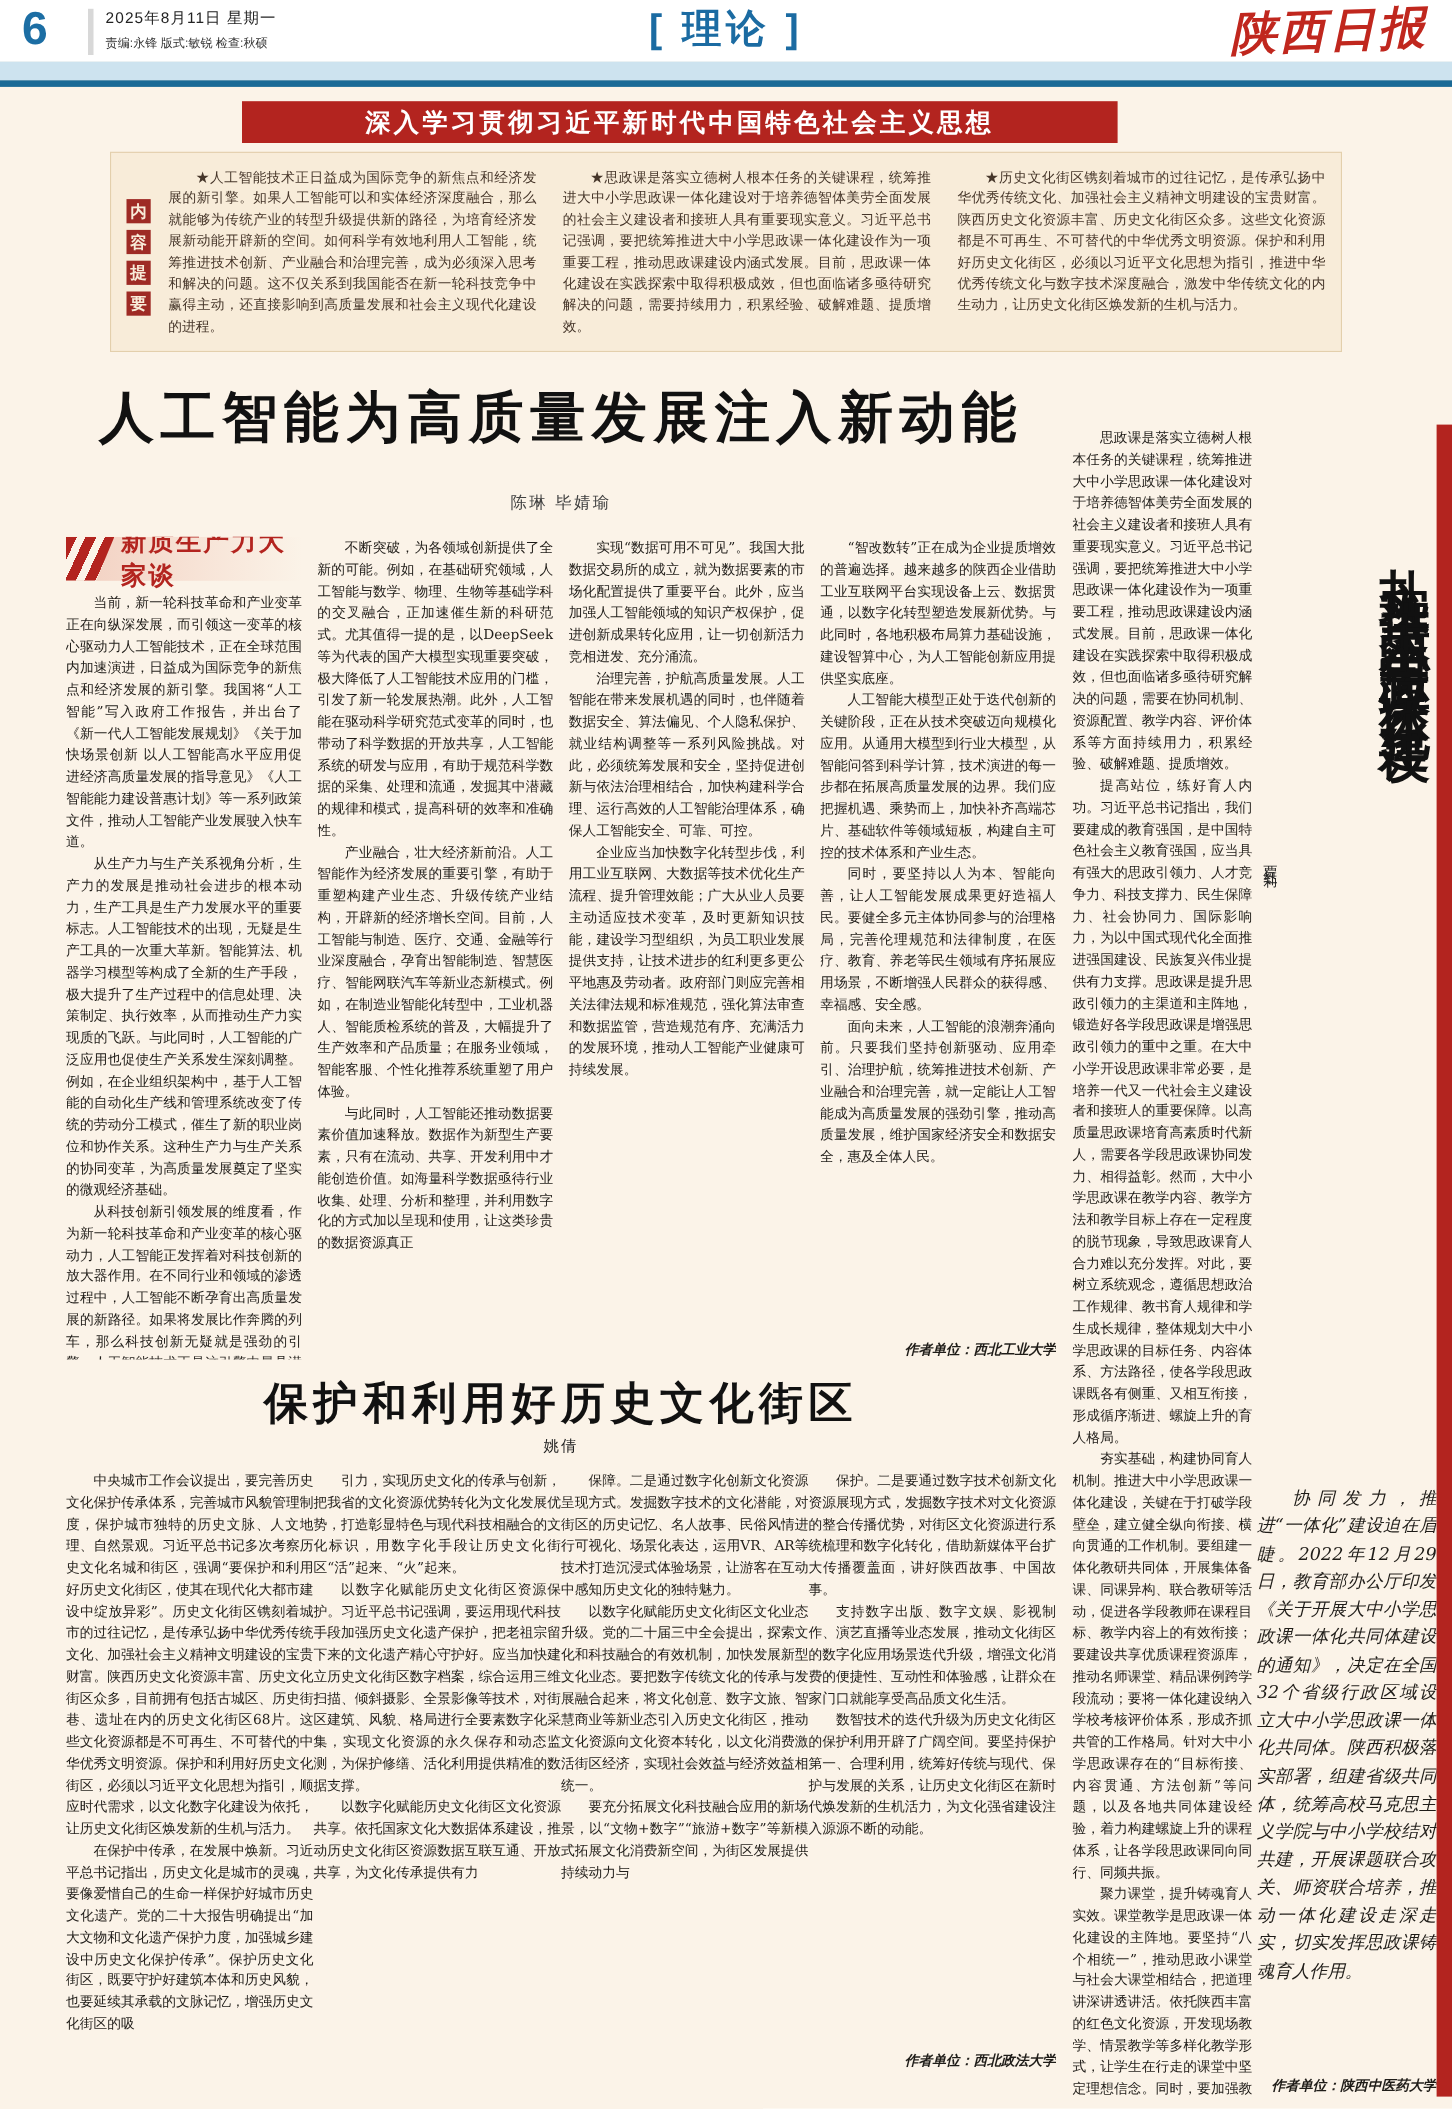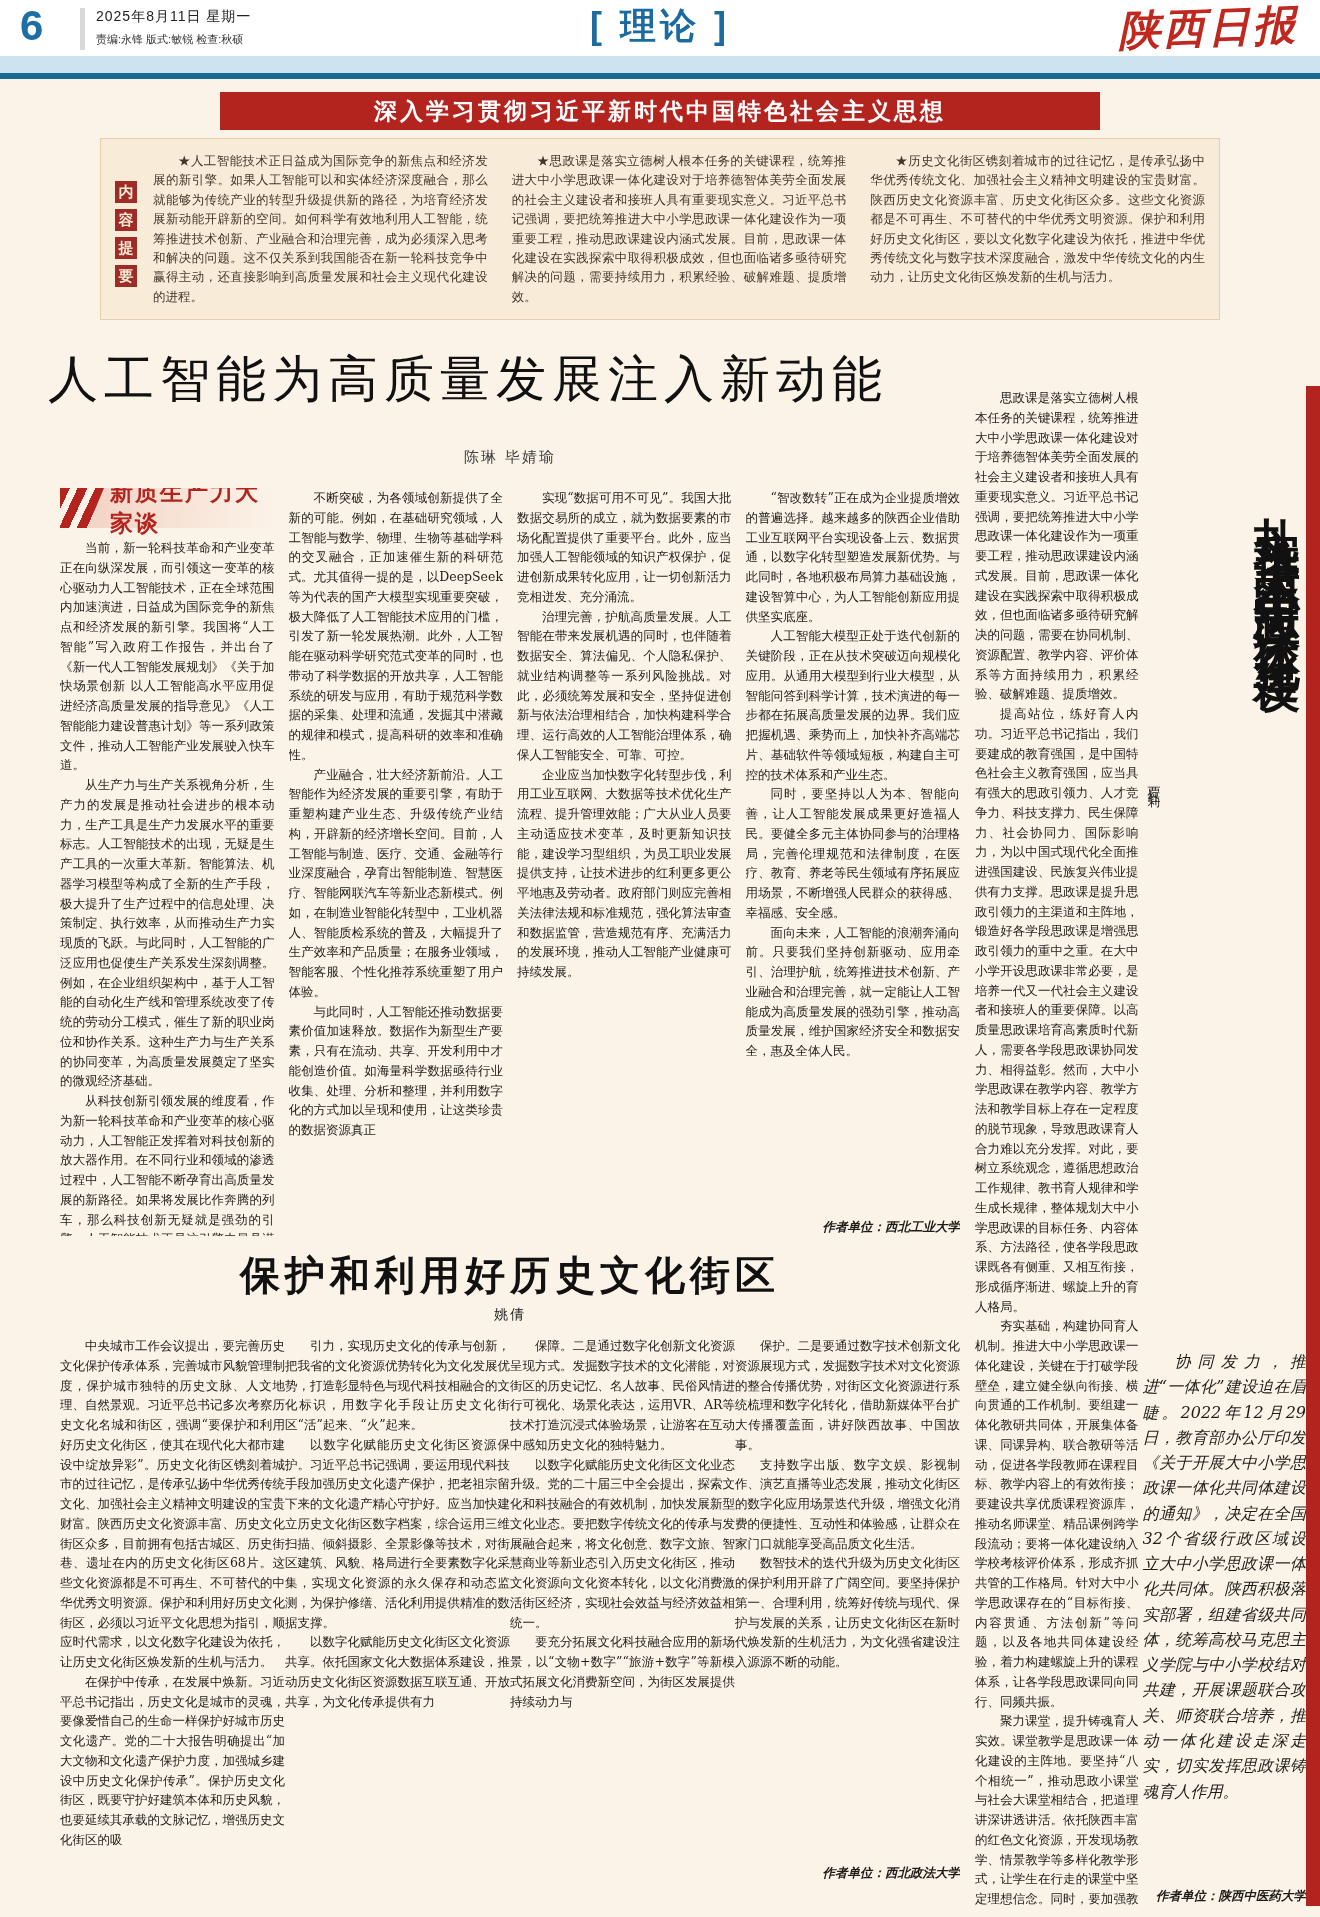--- a/index.html
+++ b/index.html
@@ -15,35 +15,35 @@
   .editors-line{position:absolute;left:96px;top:32px;font-size:11px;color:#333;
              font-family:"Liberation Sans",sans-serif;}
   .section-title{position:absolute;left:0;top:2px;width:1320px;text-align:center;
              font-size:36px;font-weight:bold;color:#1b6ba2;letter-spacing:4px;
              font-family:"Liberation Sans",sans-serif;}
   .masthead{position:absolute;right:22px;top:0px;font-size:42px;font-weight:bold;
              font-style:italic;color:#c0271e;letter-spacing:3px;transform:rotate(-2deg);}
   .band-light{position:absolute;left:0;top:56px;width:1320px;height:17px;background:#cde3ef;}
   .band-dark{position:absolute;left:0;top:73px;width:1320px;height:6px;background:#1a6a96;}
   
-  .banner{position:absolute;left:220px;top:92px;width:880px;height:38px;background:#b3241f;
+  .banner{position:absolute;left:220px;top:92px;width:796px;height:38px;background:#b3241f;
           color:#fff;font-size:23px;font-weight:bold;text-align:center;line-height:38px;
           letter-spacing:3px;font-family:"Liberation Sans",sans-serif;}
   
   .summary{position:absolute;left:100px;top:138px;width:1120px;height:182px;
            background:#f8ecd9;border:1px solid #e3cfac;box-sizing:border-box;}
   .summary-label{position:absolute;left:14px;top:42px;display:flex;flex-direction:column;gap:6px;}
   .summary-label .ch{width:22px;height:22px;background:#9e2b25;color:#f8ecd9;font-size:15px;
            font-weight:bold;display:flex;align-items:center;justify-content:center;
            font-family:"Liberation Sans",sans-serif;}
   .summary-cols{position:absolute;left:52px;top:12px;right:14px;bottom:8px;display:flex;gap:24px;overflow:hidden;}
   .summary-col{flex:1;font-size:12.5px;line-height:1.55;color:#46362a;text-align:justify;text-indent:2em;}
   
-  .a1-title{position:absolute;left:48px;top:346px;width:900px;font-size:50px;
-            font-weight:normal;color:#111;letter-spacing:6px;font-family:"Liberation Sans",sans-serif;}
+  .a1-title{position:absolute;left:60px;top:346px;width:900px;text-align:center;font-size:50px;
+            font-weight:bold;color:#111;letter-spacing:6px;font-family:"Liberation Sans",sans-serif;}
   .a1-byline{position:absolute;left:60px;top:448px;width:900px;text-align:center;font-size:15px;color:#404040;letter-spacing:2px;}
   .a1-body{position:absolute;left:60px;top:488px;width:900px;height:748px;display:flex;gap:14px;}
   .col{flex:1;overflow:hidden;display:flex;flex-direction:column;}
   .body-text .para{margin:0;text-indent:2em;text-align:justify;font-size:12.5px;line-height:1.58;color:#1f1c18;}
   .topic-label{position:relative;height:40px;margin-bottom:10px;background:linear-gradient(90deg,#f2cfc0,#fbf3e8);
             display:flex;align-items:center;padding-left:50px;box-sizing:border-box;}
   .topic-label::before{content:"";position:absolute;left:0;top:0;bottom:0;width:44px;
             background:repeating-linear-gradient(115deg,#b3241f 0 9px,#fbf3e8 9px 16px);
             clip-path:polygon(0 0,100% 0,62% 100%,0 100%);}
   .topic-label span{font-size:23px;font-weight:bold;color:#b3241f;letter-spacing:2px;
@@ -87,21 +87,21 @@
   <div class="summary">
     <div class="summary-label">
       <div class="ch">内</div>
       <div class="ch">容</div>
       <div class="ch">提</div>
       <div class="ch">要</div>
     </div>
     <div class="summary-cols">
       <div class="summary-col">★人工智能技术正日益成为国际竞争的新焦点和经济发展的新引擎。如果人工智能可以和实体经济深度融合，那么就能够为传统产业的转型升级提供新的路径，为培育经济发展新动能开辟新的空间。如何科学有效地利用人工智能，统筹推进技术创新、产业融合和治理完善，成为必须深入思考和解决的问题。这不仅关系到我国能否在新一轮科技竞争中赢得主动，还直接影响到高质量发展和社会主义现代化建设的进程。</div>
       <div class="summary-col">★思政课是落实立德树人根本任务的关键课程，统筹推进大中小学思政课一体化建设对于培养德智体美劳全面发展的社会主义建设者和接班人具有重要现实意义。习近平总书记强调，要把统筹推进大中小学思政课一体化建设作为一项重要工程，推动思政课建设内涵式发展。目前，思政课一体化建设在实践探索中取得积极成效，但也面临诸多亟待研究解决的问题，需要持续用力，积累经验、破解难题、提质增效。</div>
-      <div class="summary-col">★历史文化街区镌刻着城市的过往记忆，是传承弘扬中华优秀传统文化、加强社会主义精神文明建设的宝贵财富。陕西历史文化资源丰富、历史文化街区众多。这些文化资源都是不可再生、不可替代的中华优秀文明资源。保护和利用好历史文化街区，要以文化数字化建设为依托，推进中华优秀传统文化与数字技术深度融合，激发中华传统文化的内生动力，让历史文化街区焕发新的生机与活力。</div>
+      <div class="summary-col">★历史文化街区镌刻着城市的过往记忆，是传承弘扬中华优秀传统文化、加强社会主义精神文明建设的宝贵财富。陕西历史文化资源丰富、历史文化街区众多。这些文化资源都是不可再生、不可替代的中华优秀文明资源。保护和利用好历史文化街区，必须以习近平文化思想为指引，推进中华优秀传统文化与数字技术深度融合，激发中华传统文化的内生动力，让历史文化街区焕发新的生机与活力。</div>
     </div>
   </div>
 
   <div class="a1-title">人工智能为高质量发展注入新动能</div>
   <div class="a1-byline">陈琳  毕婧瑜</div>
   <div class="a1-body body-text">
     <div class="col">
       <div class="topic-label">
         <span>新质生产力大家谈</span>
       </div>

